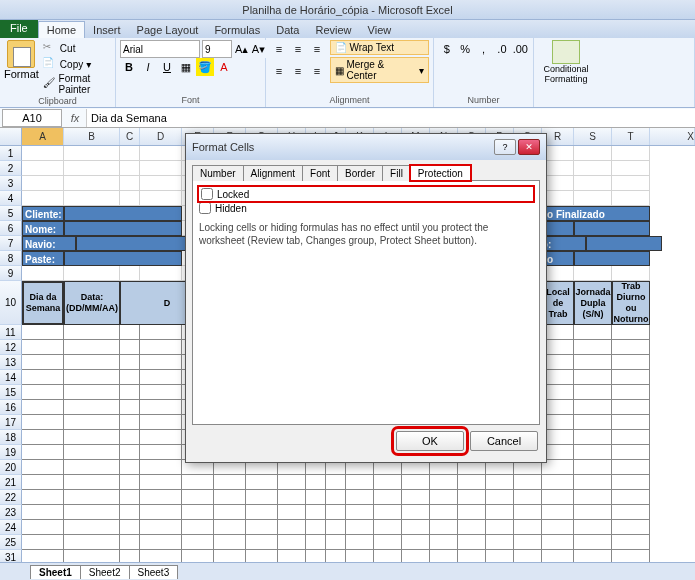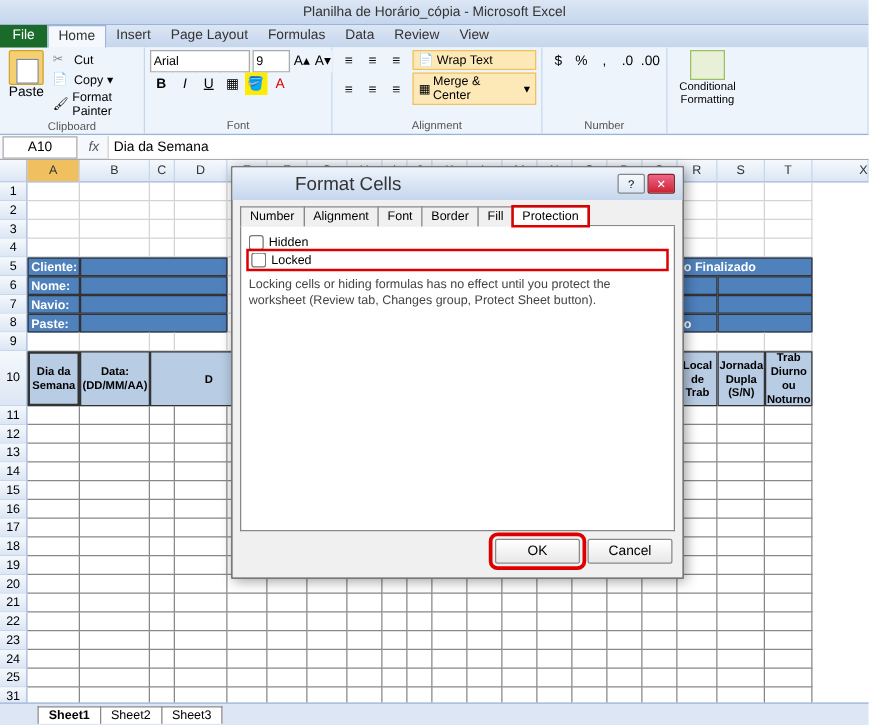--- a/index.html
+++ b/index.html
@@ -1,19 +1,19 @@
 <!DOCTYPE html>
 <html><head>
 <meta charset="utf-8">
 <style>
 * { box-sizing: border-box; margin: 0; padding: 0; font-family: "Segoe UI", Arial, sans-serif; }
 body { width: 695px; height: 580px; background: #fff; font-size: 11px; overflow: hidden; position: relative; }
 
 .titlebar { height: 20px; background: linear-gradient(#dce6f4, #c5d6ed); text-align: center; line-height: 20px; color: #333; font-size: 11px; border-bottom: 1px solid #9db4d6; }
-.ribbon-tabs { height: 18px; background: linear-gradient(#dce6f4, #c5d6ed); display: flex; padding-left: 0; }
+.ribbon-tabs { height: 18px; background: linear-gradient(#dce6f4, #c5d6ed); display: flex; align-items: flex-end; padding-left: 0; }
 .file-tab { background: #1a6b2a; color: #fff; padding: 2px 10px; height: 18px; font-size: 11px; }
 .rtab { padding: 2px 8px; font-size: 11px; color: #333; cursor: pointer; }
 .rtab.active { background: #f5f9fd; border: 1px solid #9db4d6; border-bottom: none; }
 
 .ribbon { height: 70px; background: #eef4fc; border-bottom: 1px solid #9db4d6; display: flex; }
 .rgroup { border-right: 1px solid #c5d6ed; padding: 2px 4px; display: flex; flex-direction: column; justify-content: space-between; }
 .rgroup-label { text-align: center; font-size: 9px; color: #555; margin-top: auto; }
 .paste-btn { display: flex; flex-direction: column; align-items: center; width: 42px; }
 .paste-icon { width: 28px; height: 28px; background: #f5d070; border: 1px solid #d4a030; border-radius: 2px; position: relative; }
 .paste-icon::after { content: ""; position: absolute; top: 6px; left: 5px; width: 16px; height: 18px; background: #fff; border: 1px solid #888; }
@@ -55,21 +55,21 @@
 .sel-cell { border: 2px solid #333 !important; }
 .tall-row { height: 44px; }
 .tall-row .rowhdr { line-height: 44px; }
 
 .sheet-tabs { position: absolute; bottom: 0; left: 0; right: 0; height: 18px; background: #dce6f4; border-top: 1px solid #9db4d6; display: flex; align-items: center; padding-left: 30px; gap: 0; }
 .stab { background: #fff; border: 1px solid #888; border-bottom: none; padding: 1px 8px; font-size: 10px; margin-right: -1px; }
 .stab.active { font-weight: bold; }
 
 .dialog { position: absolute; left: 185px; top: 133px; width: 362px; height: 330px; background: #f0f0f0; border: 1px solid #555; box-shadow: 2px 2px 10px rgba(0,0,0,0.4); }
 .dlg-title { height: 26px; background: linear-gradient(#eef4fc, #c5d6ed); display: flex; align-items: center; padding: 0 6px; }
-.dlg-title-text { flex: 1; font-size: 15px; color: #333; margin-left: 44px; }
+.dlg-title-text { flex: 1; font-size: 11px; color: #333; }
 .dlg-winbtn { width: 22px; height: 16px; border: 1px solid #888; margin-left: 2px; text-align: center; font-size: 9px; line-height: 14px; background: linear-gradient(#f5f9fd, #dce6f4); border-radius: 2px; }
 .dlg-close { background: linear-gradient(#e68, #c23); color: #fff; border-color: #822; }
 .dlg-tabs { display: flex; margin: 4px 6px 0 6px; border-bottom: 1px solid #888; }
 .dlg-tab { border: 1px solid #888; border-bottom: none; padding: 2px 7px; font-size: 10px; background: #f0f0f0; margin-right: -1px; position: relative; top: 1px; }
 .dlg-tab.active { background: #fff; }
 .dlg-tab.red-box { outline: 2px solid #d00; outline-offset: -1px; }
 .dlg-body { background: #fff; margin: 0 6px; border: 1px solid #888; border-top: none; height: 244px; padding: 6px; font-size: 10px; }
 .chk-row { display: flex; align-items: center; gap: 4px; padding: 1px 0; }
 .chk-row.red-box { outline: 2px solid #d00; outline-offset: 0; padding: 1px 2px; }
 .chk { width: 12px; height: 12px; }
@@ -93,21 +93,21 @@
   <div class="rtab">Data</div>
   <div class="rtab">Review</div>
   <div class="rtab">View</div>
 </div>
 
 <div class="ribbon">
   <div class="rgroup" style="width:116px">
     <div style="display:flex;gap:2px">
       <div class="paste-btn">
         <div class="paste-icon"></div>
-        <span>Paste</span>
+        <span>Format</span>
       </div>
       <div>
         <div class="cut-row">
             <span class="mini-icon scissors">✂</span>
             <span>Cut</span>
           </div>
         <div class="copy-row"><span class="mini-icon">📄</span><span>Copy</span> ▾</div>
         <div class="fp-row">
             <span class="mini-icon">🖌</span>
             <span>Format Painter</span>
@@ -331,21 +331,21 @@
         <div class="cell" style="width: 28px;"></div>
         <div class="cell" style="width: 28px;"></div>
         <div class="cell" style="width: 28px;"></div>
         <div class="cell" style="width: 28px;"></div>
         <div class="cell" style="width: 28px;"></div>
         <div class="cell blue-cell" style="width: 60px;">Sim:</div>
         <div class="cell blue-cell2" style="width: 76px;"></div>
       </div>
       <div class="row">
         <div class="rowhdr">7</div>
-        <div class="cell blue-cell" style="width: 42px;">Navio:</div>
+        <div class="cell blue-cell" style="width: 54px;">Navio:</div>
         <div class="cell blue-cell2" style="width: 118px;"></div>
         <div class="cell" style="width: 32px;"></div>
         <div class="cell" style="width: 32px;"></div>
         <div class="cell" style="width: 32px;"></div>
         <div class="cell" style="width: 28px;"></div>
         <div class="cell" style="width: 20px;"></div>
         <div class="cell" style="width: 20px;"></div>
         <div class="cell" style="width: 28px;"></div>
         <div class="cell" style="width: 28px;"></div>
         <div class="cell" style="width: 28px;"></div>
@@ -826,27 +826,27 @@
   </div>
   <div class="dlg-tabs">
     <div class="dlg-tab">Number</div>
     <div class="dlg-tab">Alignment</div>
     <div class="dlg-tab">Font</div>
     <div class="dlg-tab">Border</div>
     <div class="dlg-tab">Fill</div>
     <div class="dlg-tab active red-box">Protection</div>
   </div>
   <div class="dlg-body">
+    <div class="chk-row red-box">
+      <input type="checkbox" class="chk" style="">
+      <span>Locked</span>
+    </div>
     <div class="chk-row">
       <input type="checkbox" class="chk" style="">
       <span>Hidden</span>
-    </div>
-    <div class="chk-row red-box">
-      <input type="checkbox" class="chk" style="">
-      <span>Locked</span>
     </div>
     <div class="help-text">Locking cells or hiding formulas has no effect until you protect the worksheet (Review tab, Changes group, Protect Sheet button).</div>
   </div>
   <div class="dlg-btns">
     <button class="dlg-btn red-box">OK</button>
     <button class="dlg-btn">Cancel</button>
   </div>
 </div>
 
 </body></html>

